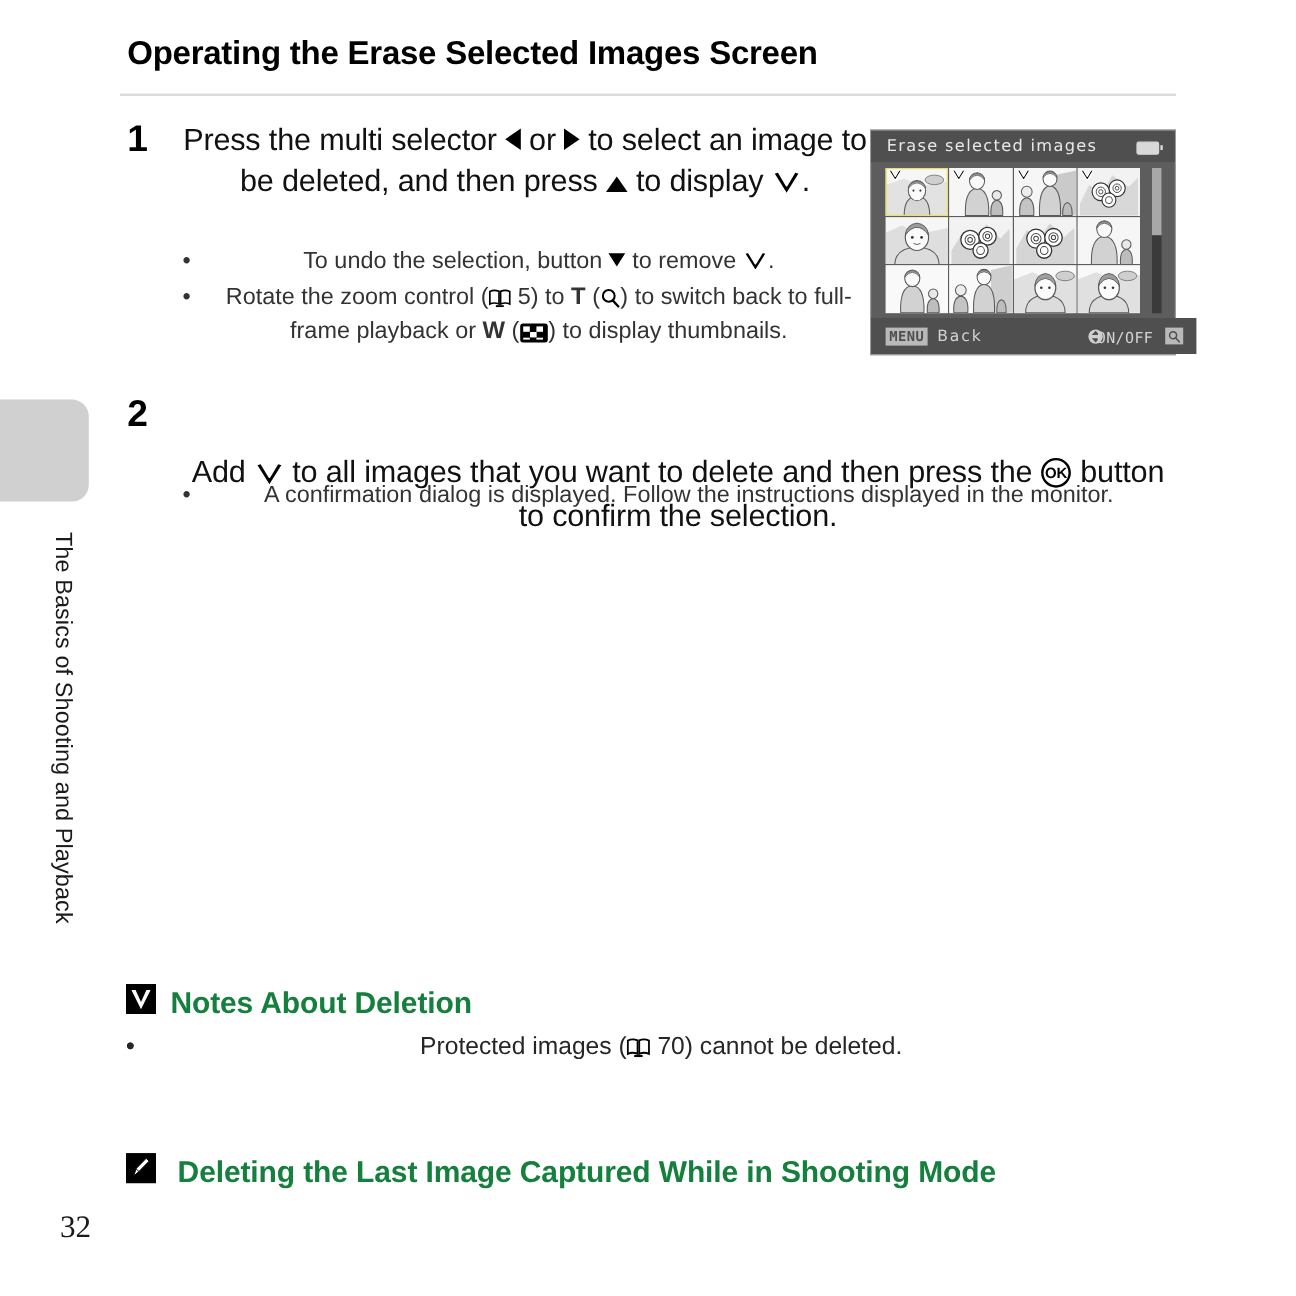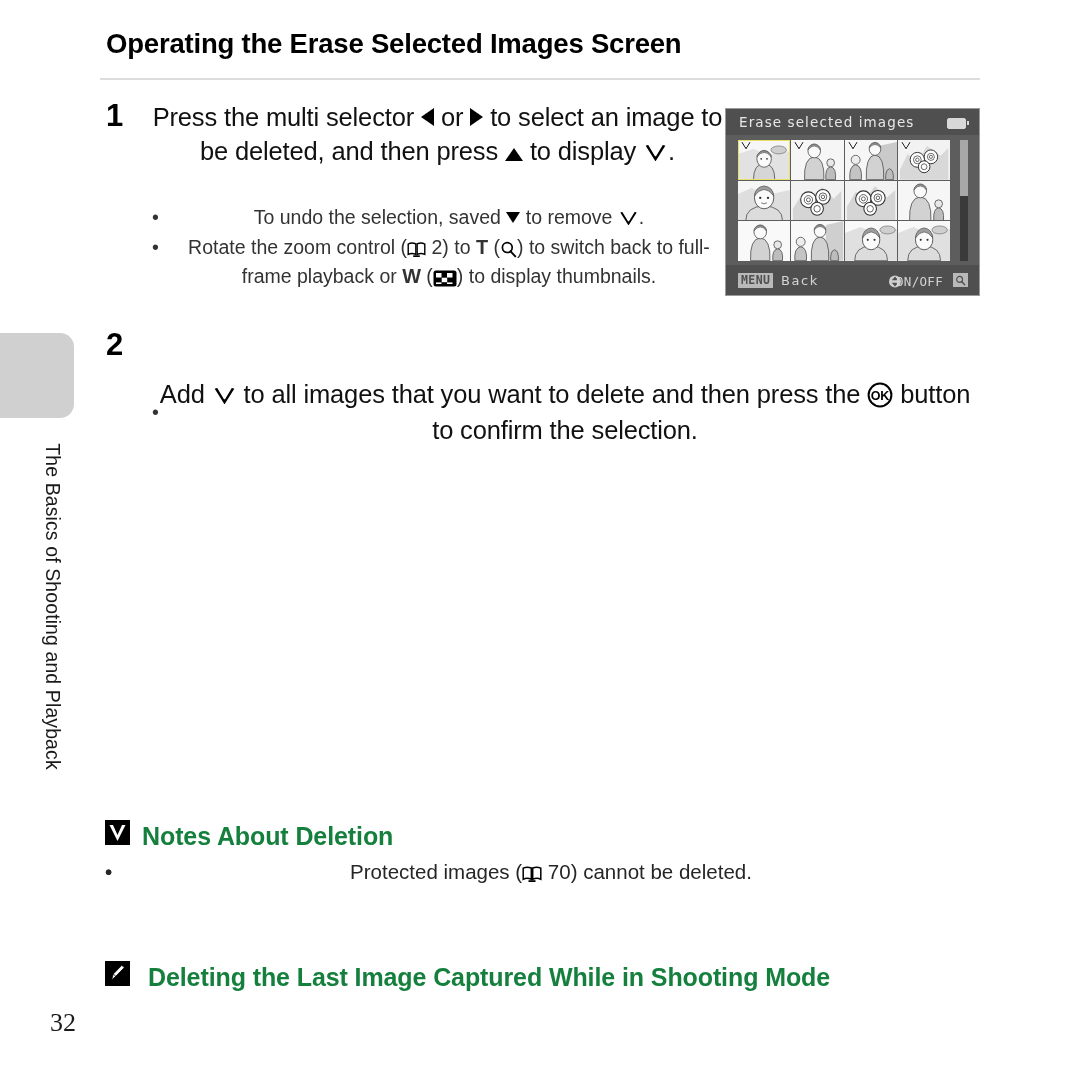--- a/index.html
+++ b/index.html
@@ -224,20 +224,21 @@
     height: 56px;
     background: #a8a8a8;
   }
   #cam-bottom-bar {
     position: absolute;
     left: 0;
     bottom: 0;
     width: 100%;
     height: 30px;
     background: #4f4f4f;
+    padding-left: 18px;
   }
   #menu-badge {
     position: absolute;
     left: 12px;
     top: 8px;
     padding: 1px 3px 2px 3px;
     background: #b9b9b9;
     color: #4f4f4f;
     font-size: 11.5px;
     font-weight: bold;
@@ -331,30 +332,30 @@
   <div class="step">
     <div class="step-num" style="left:6px; top:98px;">1</div>
     <div class="step-body" style="left:50px; top:100px; width:575px;">
       <span>Press the multi selector </span><span class="tri tri-left"></span><span> or </span><span class="tri tri-right"></span><span> to select an image to be deleted, and then press </span><span class="tri tri-up"></span><span> to display </span><span class="ico check-mark"><svg width="25" height="21" viewBox="0 0 25 21">
             <path d="M1.4 2.2 L5.6 1.0 L12.5 12.5 L19.4 1.0 L23.6 2.2 L12.5 20.0 Z" fill="#000" stroke="#fff" stroke-width="1.6" stroke-linejoin="round"></path>
           </svg></span><span>.</span>
     </div>
 
     <div class="sub-list" style="left:48px; top:203px; width:580px;">
       <div class="sub-item">
-        <span class="dot">•</span><span>To undo the selection, saved </span><span class="tri tri-sm tri-down"></span><span> to remove </span><span class="ico check-mark"><svg width="21" height="18" viewBox="0 0 25 21">
+        <span class="dot">•</span><span>To undo the selection, button </span><span class="tri tri-sm tri-down"></span><span> to remove </span><span class="ico check-mark"><svg width="21" height="18" viewBox="0 0 25 21">
               <path d="M1.4 2.2 L5.6 1.0 L12.5 12.5 L19.4 1.0 L23.6 2.2 L12.5 20.0 Z" fill="#000" stroke="#fff" stroke-width="1.8" stroke-linejoin="round"></path>
             </svg></span><span>.</span>
       </div>
       <div class="sub-item">
         <span class="dot">•</span><span>Rotate the zoom control (</span><span class="ico book-ico"><svg width="19" height="16" viewBox="0 0 20 17">
               <path d="M1.2 3.2 Q5 1.2 9.3 3.0 L9.3 14.2 Q5 12.4 1.2 14.2 Z" fill="#fff" stroke="#000" stroke-width="1.5"></path>
               <path d="M18.8 3.2 Q15 1.2 10.7 3.0 L10.7 14.2 Q15 12.4 18.8 14.2 Z" fill="#fff" stroke="#000" stroke-width="1.5"></path>
               <rect x="6.5" y="15.2" width="7" height="1.8" fill="#000"></rect>
-            </svg></span><span> 2) to </span><span class="bold-letter">T</span><span> (</span><span class="ico mag-ico"><svg width="17" height="17" viewBox="0 0 17 17">
+            </svg></span><span> 5) to </span><span class="bold-letter">T</span><span> (</span><span class="ico mag-ico"><svg width="17" height="17" viewBox="0 0 17 17">
               <circle cx="7.3" cy="6.6" r="4.9" fill="none" stroke="#000" stroke-width="1.7"></circle>
               <line x1="10.6" y1="10.3" x2="15.3" y2="15.4" stroke="#000" stroke-width="1.9" stroke-linecap="round"></line>
             </svg></span><span>) to switch back to full-frame playback or </span><span class="bold-letter">W</span><span> (</span><span class="ico thumb-ico"><svg width="24" height="17" viewBox="0 0 24 17">
               <rect x="0.5" y="0.5" width="23" height="16" rx="2.5" fill="#000"></rect>
               <rect x="3" y="3" width="5.5" height="4.5" fill="#fff"></rect>
               <rect x="14" y="3" width="5.5" height="4.5" fill="#fff"></rect>
               <rect x="8.7" y="7.7" width="5.5" height="4.5" fill="#fff"></rect>
               <rect x="3" y="12.4" width="5.5" height="1.6" fill="#fff"></rect>
               <rect x="14" y="12.4" width="5.5" height="1.6" fill="#fff"></rect>
             </svg></span><span>) to display thumbnails.</span>
@@ -579,21 +580,21 @@
     <div class="step-body" style="left:50px; top:329px; width:830px;margin-top:48px;">
       <span>Add </span><span class="ico check-mark"><svg width="25" height="21" viewBox="0 0 25 21">
             <path d="M1.4 2.2 L5.6 1.0 L12.5 12.5 L19.4 1.0 L23.6 2.2 L12.5 20.0 Z" fill="#000" stroke="#fff" stroke-width="1.6" stroke-linejoin="round"></path>
           </svg></span><span> to all images that you want to delete and then press the </span><span class="ico ok-btn"><svg width="26" height="26" viewBox="0 0 26 26">
             <circle cx="13" cy="13" r="11.4" fill="none" stroke="#000" stroke-width="2"></circle>
             <text x="13" y="17.6" text-anchor="middle" font-family="Liberation Sans, sans-serif" font-size="12.5" font-weight="bold" fill="#000">OK</text>
           </svg></span><span> button to confirm the selection.</span>
     </div>
     <div class="sub-list" style="left:48px; top:398px; width:830px;">
       <div class="sub-item">
-        <span class="dot">•</span>
+        <span class="dot">•</span><span>A confirmation dialog is displayed. Follow the instructions displayed in the monitor.</span>
       </div>
     </div>
   </div>
 
   <div class="note-badge" style="left:5px; top:820px;">
     <svg width="25" height="25" viewBox="0 0 25 25">
         <rect width="25" height="25" fill="#000"></rect>
         <path d="M4.5 5.0 L8.0 5.0 L12.5 15.0 L17.0 5.0 L20.5 5.0 L12.5 21.0 Z" fill="#fff"></path>
       </svg>
   </div>

